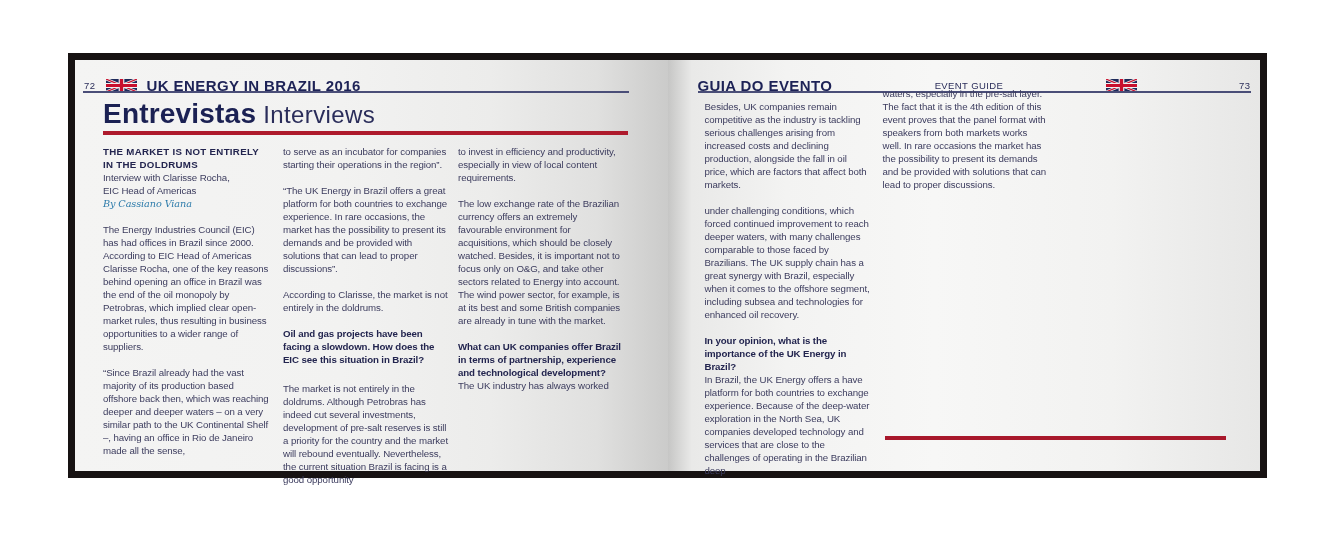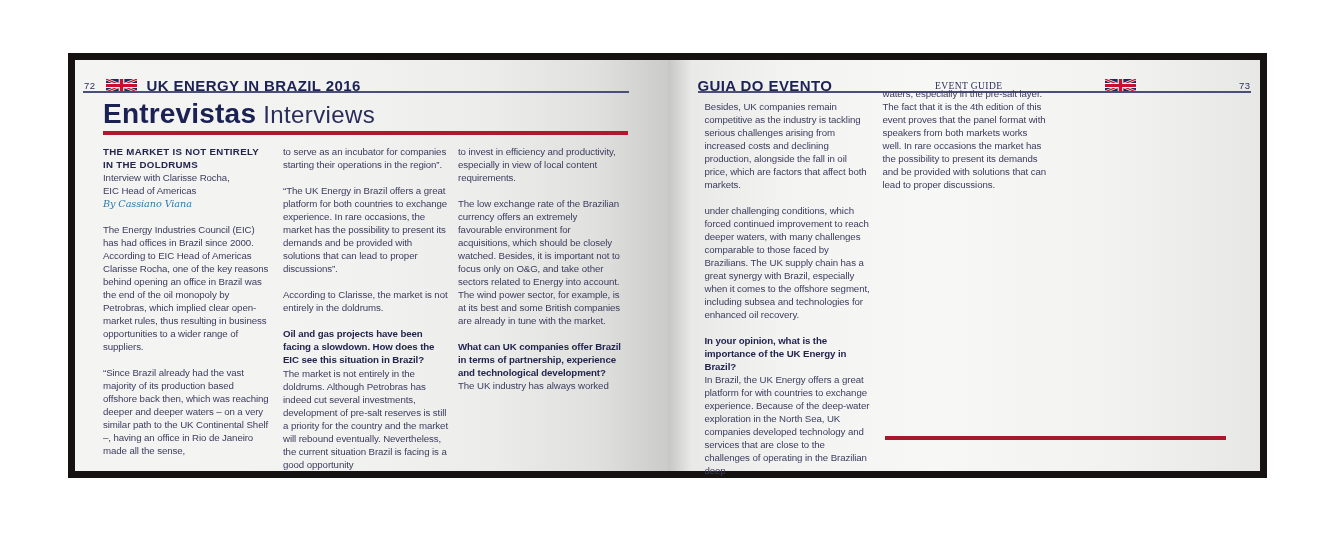--- a/index.html
+++ b/index.html
@@ -12,21 +12,21 @@
 
   .page { position:relative; width:592.5px; height:411px; }
   .page-left  { background:linear-gradient(to right,#f4f4f3 0%, #f2f2f1 45%, #ececeb 70%, #e0e0df 88%, #cbcbca 100%); }
   .page-right { background:linear-gradient(to right,#c6c6c5 0%, #e9e9e8 4%, #f3f3f2 20%, #f7f7f6 45%, #f2f2f1 75%, #e7e7e6 100%); }
 
   .hdr-row { position:absolute; top:17px; display:flex; align-items:center; }
   .hdr-rule { position:absolute; top:31px; height:1.5px; background:#4a4e78; }
 
   .pagenum { font-size:9.5px; color:#2a2d5a; letter-spacing:0.5px; }
   .hdr-title { font-size:15px; font-weight:bold; color:#1d2256; letter-spacing:0.4px; }
-  .hdr-title-light { font-size:9.5px; font-weight:normal; color:#2a2d5a; letter-spacing:0.4px;font-family:Liberation Serif, serif; }
+  .hdr-title-light { font-size:9.5px; font-weight:normal; color:#2a2d5a; letter-spacing:0.4px; }
 
   .flag { width:31px; height:13px; display:block; }
 
   .big-title { position:absolute; top:38px; left:28px; white-space:nowrap; }
   .big-title .b { font-size:28px; font-weight:bold; color:#1b2153; letter-spacing:0.2px; }
   .big-title .r { font-size:24px; font-weight:normal; color:#2a2d5a; margin-left:7px; letter-spacing:0.4px; }
   .title-underline { position:absolute; top:71px; left:28px; width:525px; height:4px; background:#ae1a2c; }
 
   .col { position:absolute; width:166px; font-size:9.7px; line-height:13px;
          color:#3c3c5e; letter-spacing:-0.1px; }
@@ -69,21 +69,21 @@
         <p class="byline">EIC Head of Americas</p>
         <p class="author">By Cassiano Viana</p>
         <p>The Energy Industries Council (EIC) has had offices in Brazil since 2000. According to EIC Head of Americas Clarisse Rocha, one of the key reasons behind opening an office in Brazil was the end of the oil monopoly by Petrobras, which implied clear open-market rules, thus resulting in business opportunities to a wider range of suppliers.</p>
         <p>“Since Brazil already had the vast majority of its production based offshore back then, which was reaching deeper and deeper waters – on a very similar path to the UK Continental Shelf –, having an office in Rio de Janeiro made all the sense,</p>
       </div>
 
       <div class="col" style="left:208px; top:85px;">
         <p>to serve as an incubator for companies starting their operations in the region”.</p>
         <p>“The UK Energy in Brazil offers a great platform for both countries to exchange experience.  In rare occasions, the market has the possibility to present its demands and be provided with solutions that can lead to proper discussions”.</p>
         <p>According to Clarisse, the market is not entirely in the doldrums.</p>
-        <p class="q" style="margin-bottom:1px;">Oil and gas projects have been facing a slowdown. How does the EIC see this situation in Brazil?</p>
+        <p class="q" style="margin-bottom:16px;">Oil and gas projects have been facing a slowdown. How does the EIC see this situation in Brazil?</p>
         <p>The market is not entirely in the doldrums. Although Petrobras has indeed cut several investments, development of pre-salt reserves is still a priority for the country and the market will rebound eventually. Nevertheless, the current situation Brazil is facing is a good opportunity</p>
       </div>
 
       <div class="col" style="left:383px; top:85px;">
         <p>to invest in efficiency and productivity, especially in view of local content requirements.</p>
         <p>The low exchange rate of the Brazilian currency offers an extremely favourable environment for acquisitions, which should be closely watched. Besides, it is important not to focus only on O&amp;G, and take other sectors related to Energy into account. The wind power sector, for example, is at its best and some British companies are already in tune with the market.</p>
         <p class="q" style="margin-bottom:0;">What can UK companies offer Brazil in terms of partnership, experience and technological development?</p>
         <p>The UK industry has always worked</p>
       </div>
     </div>
@@ -100,21 +100,21 @@
           <path d="M30,0 V30 M0,15 H60" stroke="#c8102e" stroke-width="6.5"></path>
         </svg>
         <span class="pagenum">73</span>
       </div>
       <div class="hdr-rule" style="left:30px; width:553px;"></div>
 
       <div class="col" style="left:37px; top:40px;">
         <p>Besides, UK companies remain competitive as the industry is tackling serious challenges arising from increased costs and declining production, alongside the fall in oil price, which are factors that affect both markets.</p>
         <p>under challenging conditions, which forced continued improvement to reach deeper waters, with many challenges comparable to those faced by Brazilians. The UK supply chain has a great synergy with Brazil, especially when it comes to the offshore segment, including subsea and technologies for enhanced oil recovery.</p>
         <p class="q" style="margin-bottom:0;">In your opinion, what is the importance of the UK Energy in Brazil?</p>
-        <p>In Brazil, the UK Energy offers a great platform for with countries to exchange experience. Because of the deep-water exploration in the North Sea, UK companies developed technology and services that are close to the challenges of operating in the Brazilian deep</p>
+        <p>In Brazil, the UK Energy offers a have platform for both countries to exchange experience. Because of the deep-water exploration in the North Sea, UK companies developed technology and services that are close to the challenges of operating in the Brazilian deep</p>
       </div>
 
       <div class="col" style="left:215px; top:27px;">
         <p>waters, especially in the pre-salt layer. The fact that it is the 4th edition of this event proves that the panel format with speakers from both markets works well. In rare occasions the market has the possibility to present its demands and be provided with solutions that can lead to proper discussions.</p>
       </div>
 
       <div class="bottom-red-rule"></div>
     </div>
 
   </div>

